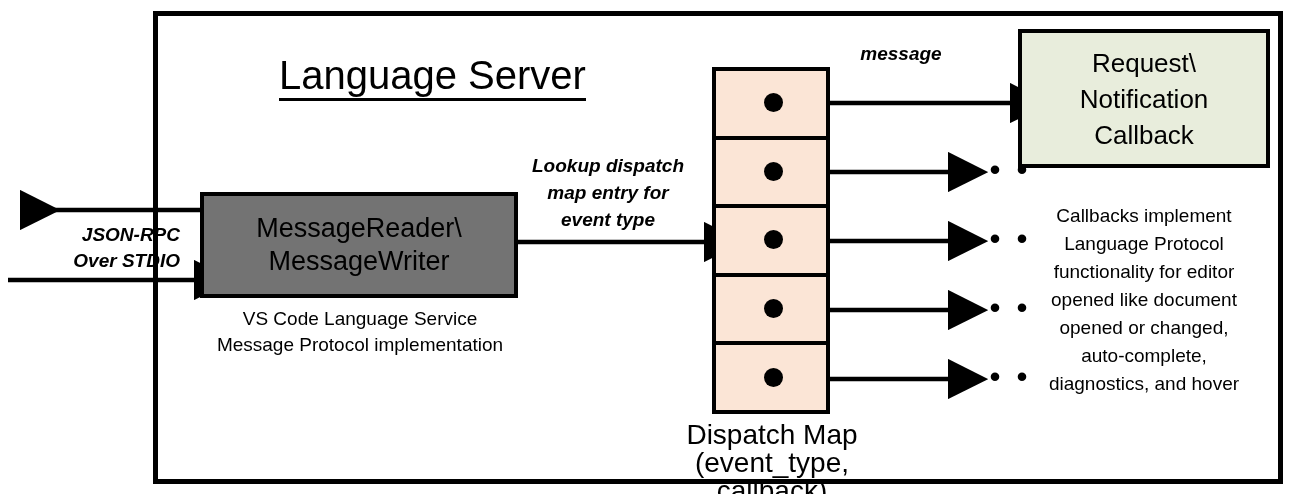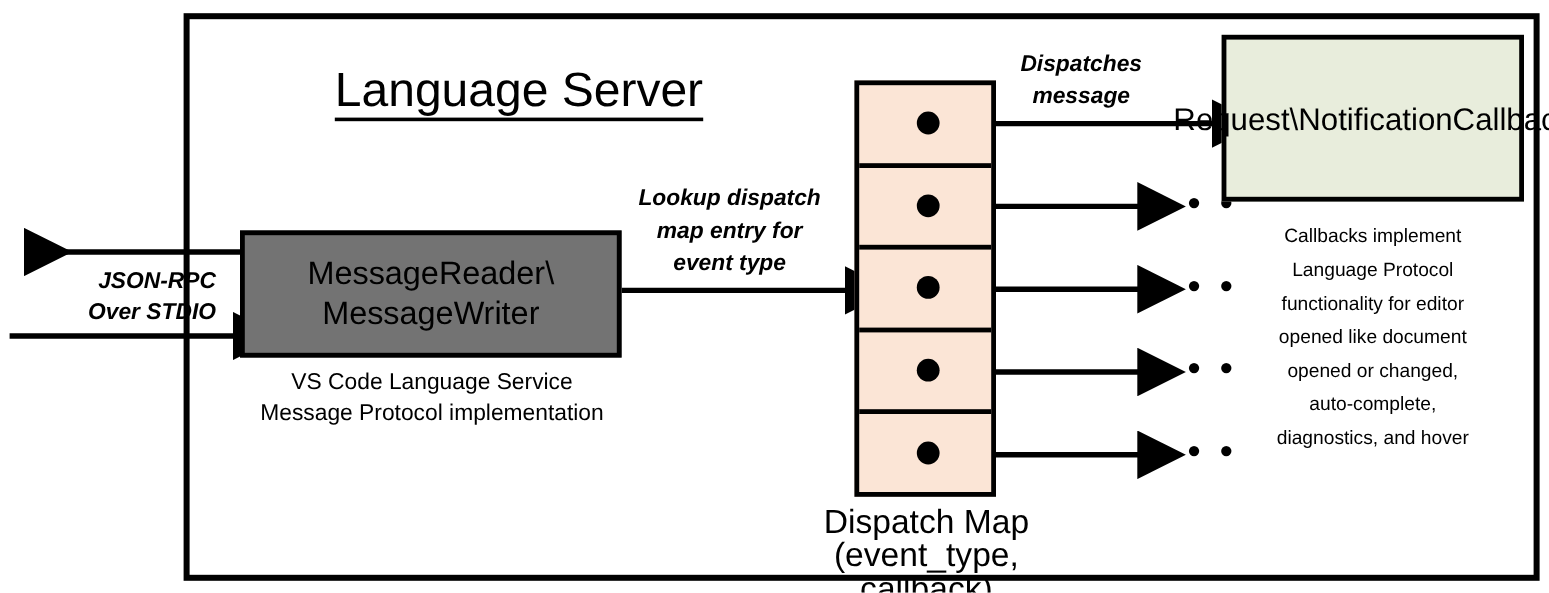--- a/index.html
+++ b/index.html
@@ -153,33 +153,33 @@
   
   #callback-box {
     left: 1018px;
     top: 29px;
     width: 252px;
     height: 139px;
     background: #E8EDDC;
     border: 4px solid #000000;
     box-sizing: border-box;
     display: flex;
-    flex-direction: row;
+    flex-direction: column;
     align-items: center;
     justify-content: center;
     font-size: 26px;
     line-height: 36px;
     text-align: center;
   }
   #callback-caption {
     left: 1010px;
-    top: 184px;
+    top: 202px;
     width: 268px;
     text-align: center;
-    font-size: 16px;
+    font-size: 19px;
     line-height: 28px;
   }
 
   
   .ellipsis {
     font-size: 30px;
     line-height: 10px;
     letter-spacing: 4px;
     font-weight: bold;
   }
@@ -254,21 +254,20 @@
     <div>Message Protocol implementation</div>
   </div>
 
   <div class="abs" id="lookup-label">
     <div>Lookup dispatch</div>
     <div>map entry for</div>
     <div>event type</div>
   </div>
 
   <div class="abs" id="dispatch-msg-label">
-    <div>Dispatches</div>
     <div>message</div>
   </div>
 
   <div class="abs" id="dispatch-map">
     <div class="map-row">
         <span class="map-dot"></span>
       </div>
     <div class="map-row">
         <span class="map-dot"></span>
       </div>

